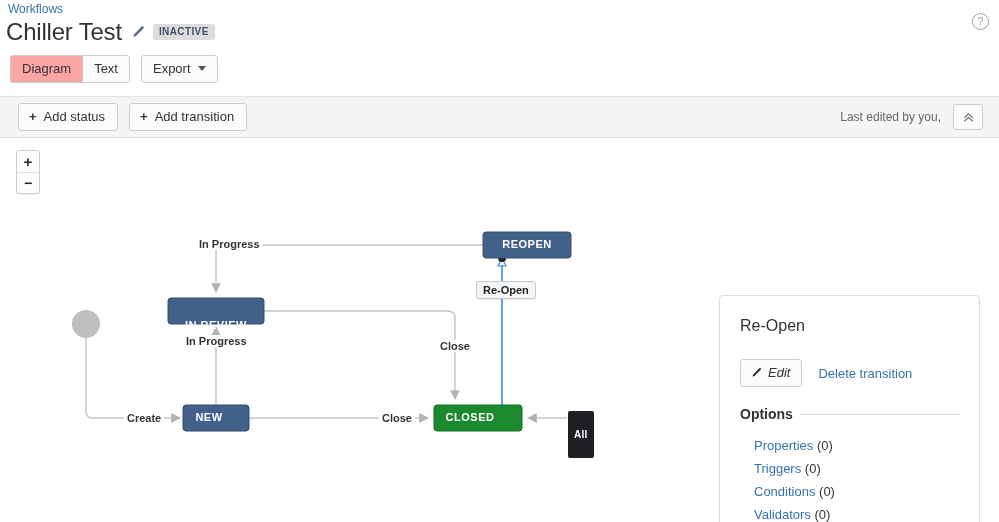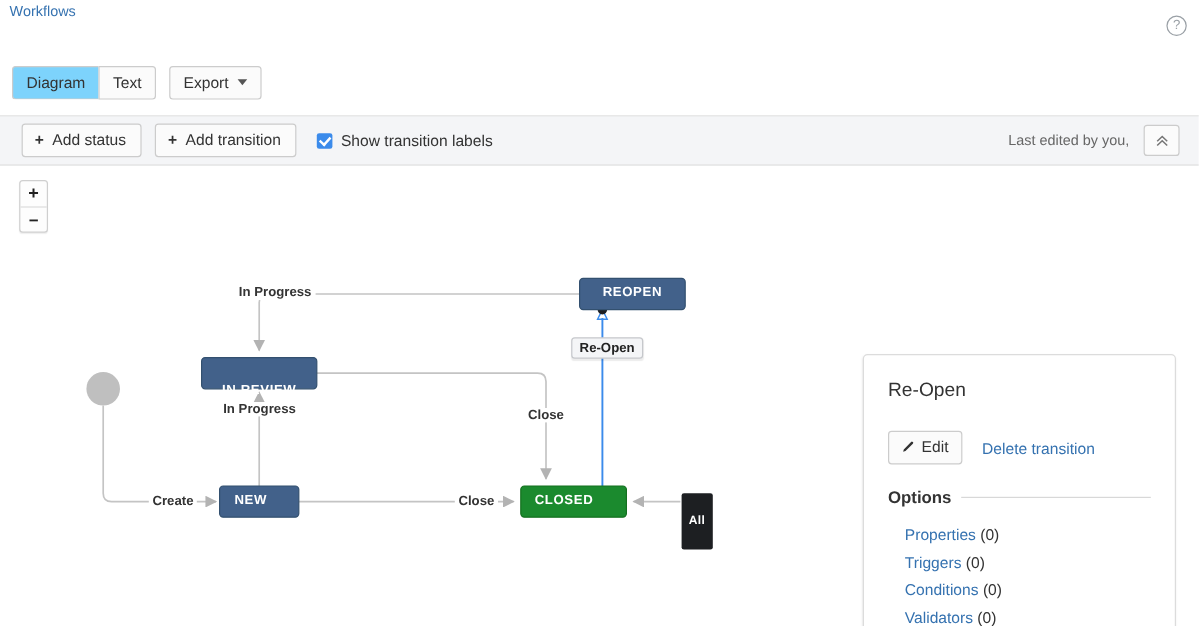--- a/index.html
+++ b/index.html
@@ -53,21 +53,21 @@
     display: flex; align-items: center; gap: 11px;
   }
   .seg-group { display: flex; }
   .btn {
     border: 1px solid #ccc; background: #f5f5f5;
     font-size: 13px; color: #333; padding: 4px 11px 5px 11px;
     border-radius: 3px; cursor: pointer; line-height: 17px;
     font-family: "Liberation Sans", sans-serif;
   }
   .seg-group .btn:first-child {
-    border-radius: 3px 0 0 3px; background: #7dd3fc; border-right: none;
+    border-radius: 3px 0 0 3px; background: #fca5a5; border-right: none;
   }
   .seg-group .btn:last-child {
     border-radius: 0 3px 3px 0; background: #fbfbfb;
   }
   .btn-export { background: #fbfbfb; display: flex; align-items: center; gap: 7px; }
   .caret-down {
     width: 0; height: 0; border-left: 4px solid transparent;
     border-right: 4px solid transparent; border-top: 5px solid #555;
     display: inline-block;
   }
@@ -159,21 +159,21 @@
     position: absolute; left: 20px; top: 21px;
     font-size: 16px; color: #333;
   }
   .panel-actions {
     position: absolute; left: 20px; top: 63px;
     display: flex; align-items: center; gap: 16px;
   }
   .edit-btn {
     background: #fbfbfb; border: 1px solid #ccc; border-radius: 3px;
     font-size: 13px; color: #333; padding: 4px 11px 5px 9px;
-    display: flex; align-items: center; gap: 6px; cursor: pointer; line-height: 17px;
+    display: flex; align-items: center; gap: 6px; cursor: pointer; line-height: 17px; font-style: italic;
   }
   .pencil-sm { width: 12px; height: 12px; color: #333; display: block; }
   .link { font-size: 13px; color: #3572b0; text-decoration: none; cursor: pointer; }
 
   .options-head {
     position: absolute; left: 20px; top: 110px; right: 20px;
     display: flex; align-items: center; gap: 8px;
   }
   .options-head .t { font-size: 14px; font-weight: bold; color: #333; }
   .options-head .rule { flex: 1; height: 1px; background: #d8d8d8; }
@@ -182,20 +182,29 @@
   .opt-row { font-size: 13px; line-height: 23px; color: #333; margin-left: 14px; }
   .opt-row .count { color: #333; }
 </style>
 </head>
 <body>
 
 <div id="app">
 
   <a class="breadcrumb" href="#">Workflows</a>
 
+  <div class="title-row">
+    <span class="page-title">Chiller Test</span>
+    <span class="pencil-title">
+      <svg viewBox="0 0 16 16" width="15" height="15" aria-hidden="true">
+        <path fill="currentColor" d="M12.3 1.7a1.3 1.3 0 0 1 1.9 0l.1.1a1.3 1.3 0 0 1 0 1.9l-8.2 8.2-2.6.7.7-2.6 8.1-8.3z"></path>
+      </svg>
+    </span>
+    <span class="badge-inactive">INACTIVE</span>
+  </div>
 
   <div class="help-icon">?</div>
 
   <div class="btn-bar">
     <div class="seg-group">
       <button class="btn">Diagram</button>
       <button class="btn">Text</button>
     </div>
     <button class="btn btn-export">
       <span>Export</span>
@@ -206,24 +215,20 @@
   <div class="toolbar">
     <div class="tb-left">
       <button class="tb-btn">
         <span class="plus-glyph">+</span>
         <span>Add status</span>
       </button>
       <button class="tb-btn">
         <span class="plus-glyph">+</span>
         <span>Add transition</span>
       </button>
-      <div class="chk-wrap">
-        <span class="chk"></span>
-        <span class="chk-label">Show transition labels</span>
-      </div>
     </div>
     <div class="tb-right">
       <span class="last-edited">Last edited by you,</span>
       <button class="collapse-btn">
         <svg viewBox="0 0 14 14" width="13" height="13" aria-hidden="true">
           <path fill="none" stroke="currentColor" stroke-width="1.4" d="M2.5 7.2 7 3l4.5 4.2M2.5 11 7 6.8l4.5 4.2"></path>
         </svg>
       </button>
     </div>
   </div>

